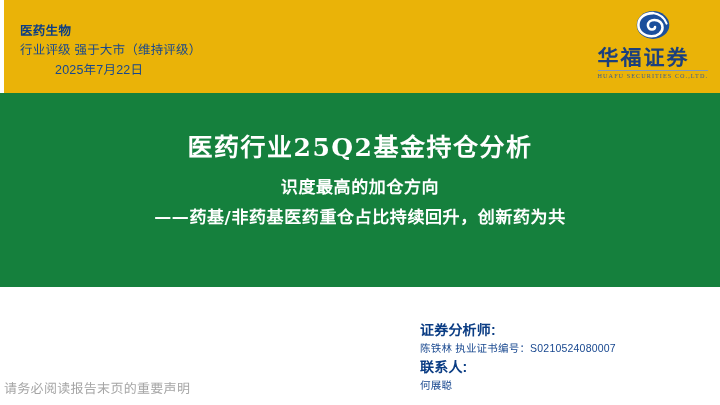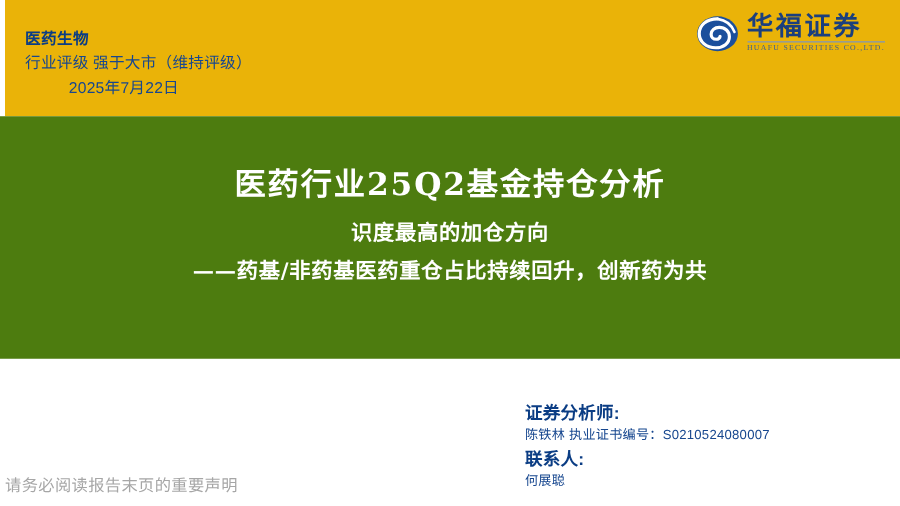--- a/index.html
+++ b/index.html
@@ -61,20 +61,21 @@
   }
 
   
   .logo-block {
     position: absolute;
     right: 16px;
     top: 10px;
     display: flex;
     align-items: center;
     gap: 7px;
+    flex-direction: column;
   }
   .logo-mark {
     width: 34px;
     height: 30px;
     flex: 0 0 auto;
     display: block;
   }
   .logo-text {
     display: flex;
     flex-direction: column;
@@ -101,21 +102,21 @@
     padding-top: 1px;
   }
 
   
   .banner {
     position: absolute;
     left: 0;
     top: 93px;
     width: 720px;
     height: 194px;
-    background: #4d7c0f;
+    background: #15803d;
     overflow: hidden;
   }
   .banner-inner {
     position: absolute;
     left: 0;
     right: 0;
     top: 40px;
     text-align: center;
     color: #ffffff;
   }

